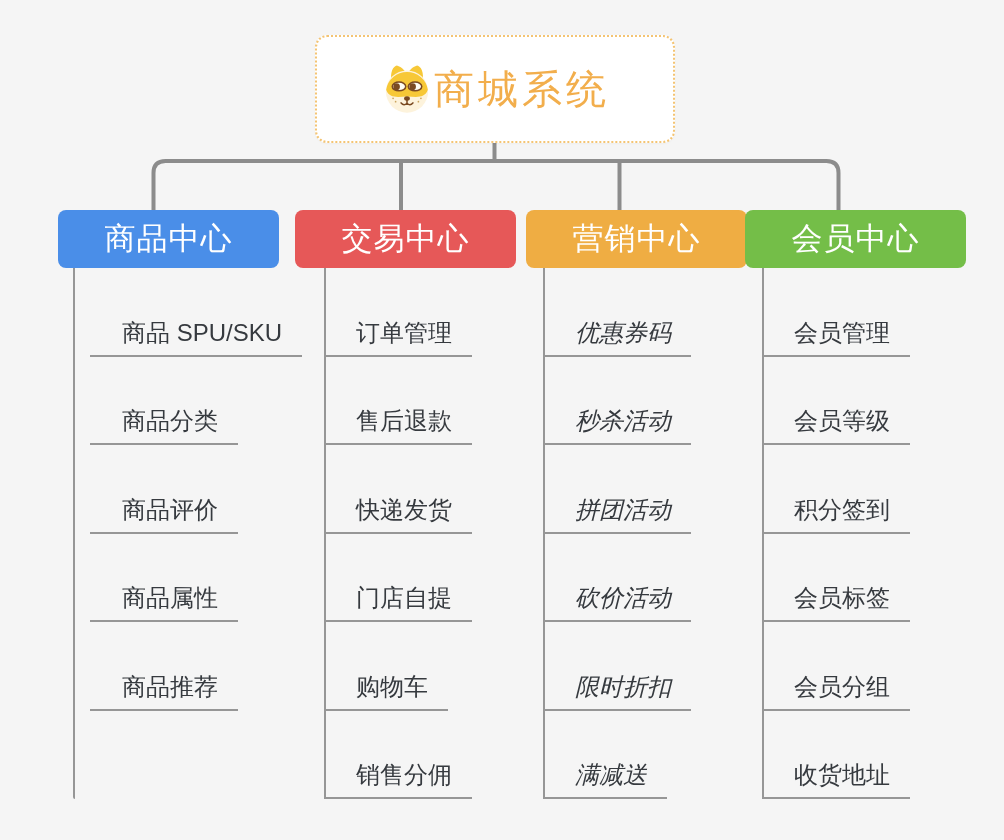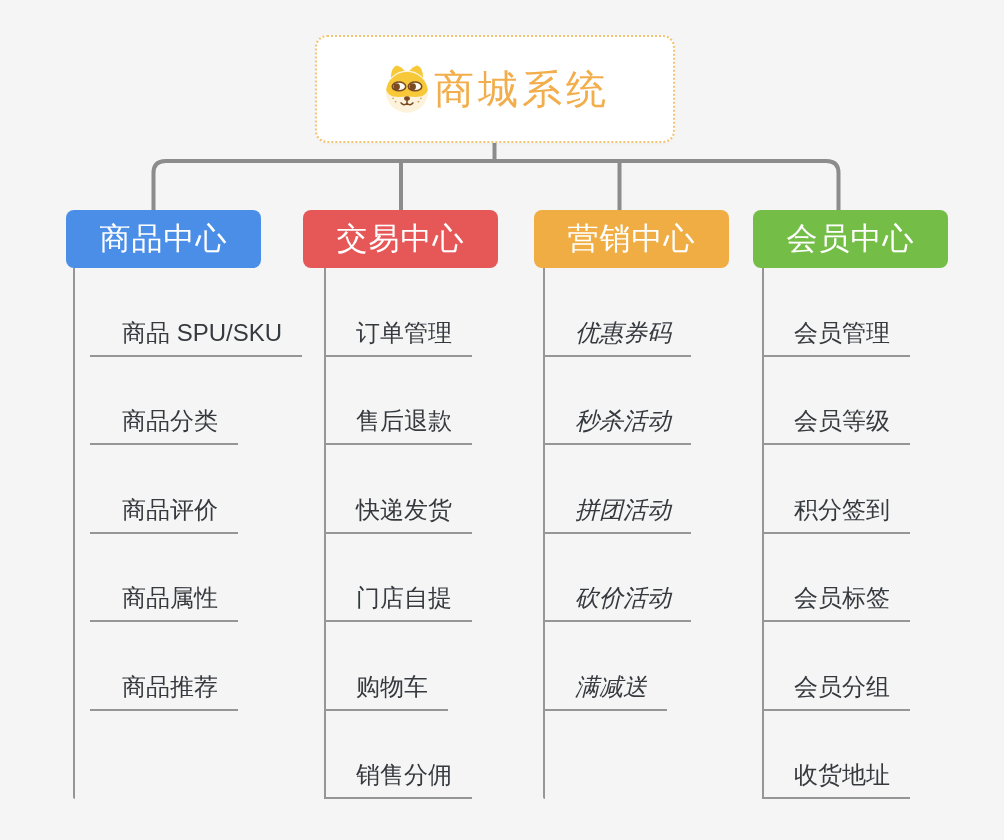--- a/index.html
+++ b/index.html
@@ -30,27 +30,26 @@
   }
   .dog-icon{width:54px;height:54px;flex:0 0 auto;}
   
   .connector-svg{
     position:absolute;left:0;top:0;width:1004px;height:840px;
     pointer-events:none;
   }
   .connector-svg path{stroke:var(--conn,#8C8C8C);stroke-width:4;fill:none;}
   
   .branch-node{
-    position:absolute;top:210px;width:195px;height:58px;
+    position:absolute;top:210px;width:221px;height:58px;
     border-radius:8px;
     display:flex;align-items:center;justify-content:center;
     color:#ffffff;font-size:31px;font-weight:500;letter-spacing:1px;
     white-space:nowrap;
     cursor:default;
-    margin-left:8px;
   }
   .branch-0{left:58px;}
   .branch-1{left:295px;}
   .branch-2{left:526px;}
   .branch-3{left:745px;}
   
   .branch-column{
     position:absolute;top:268px;width:240px;height:531px;
   }
   .col-0{left:73px;padding-left:17px;}
@@ -171,20 +170,23 @@
     <div class="child-slot">
         <span class="child-topic">秒杀活动</span>
       </div>
     <div class="child-slot">
         <span class="child-topic">拼团活动</span>
       </div>
     <div class="child-slot">
         <span class="child-topic">砍价活动</span>
       </div>
     <div class="child-slot">
+        <span class="child-topic">限时折扣</span>
+      </div>
+    <div class="child-slot">
         <span class="child-topic">满减送</span>
       </div>
   </div>
 
   <div class="branch-column col-3">
     <div class="column-line"></div>
     <div class="child-slot">
         <span class="child-topic">会员管理</span>
       </div>
     <div class="child-slot">

